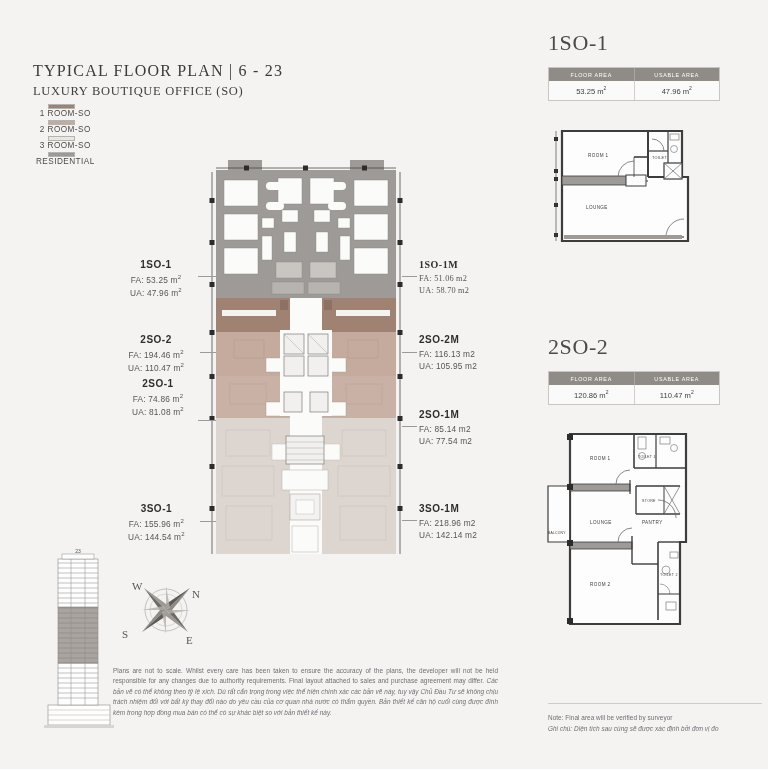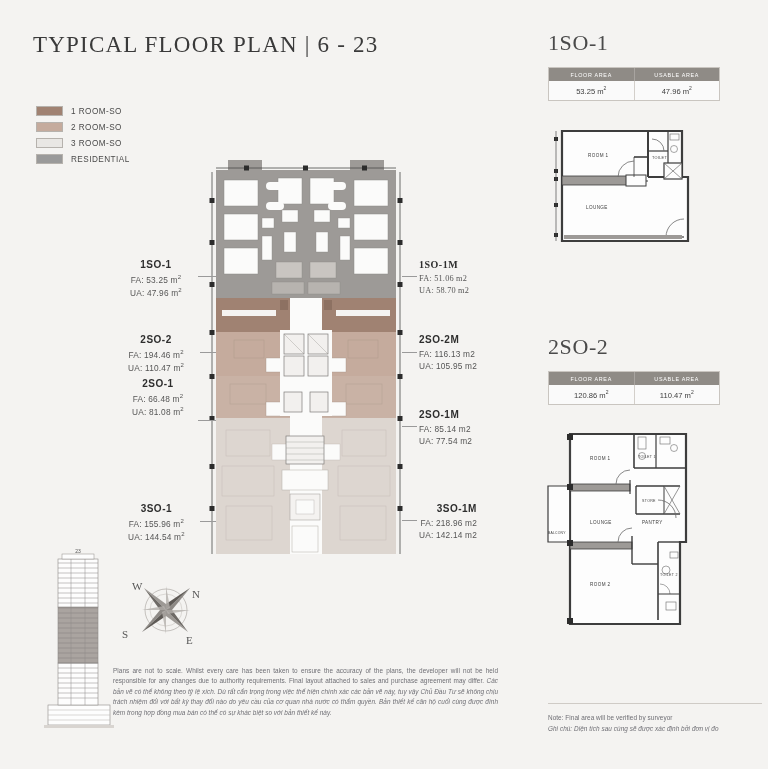--- a/index.html
+++ b/index.html
@@ -8,32 +8,32 @@
     background: #f4f3f1;
     font-family: "Liberation Sans", sans-serif;
     overflow: hidden;
   }
   .page { position: relative; width: 768px; height: 769px; background: #f4f3f1; }
 
   
   .title-block { position: absolute; left: 33px; top: 32px; }
   .main-title {
     font-family: "Liberation Serif", serif;
-    font-size: 23px; letter-spacing: 1.2px; color: #3a3a3a;
-    font-weight: 400; white-space: nowrap;
+    font-size: 16px; letter-spacing: 1.2px; color: #3a3a3a;
+    font-weight: 400; white-space: nowrap; margin-top: 30px;
   }
   .sub-title {
     font-family: "Liberation Serif", serif;
     font-size: 12.5px; letter-spacing: 0.7px; color: #3f3f3f;
     margin-top: 4px; white-space: nowrap;
   }
 
   
   .legend { position: absolute; left: 36px; top: 104px; }
-  .legend-row { display: flex; align-items: center; height: 14px; margin-bottom: 2px; }
+  .legend-row { display: flex; align-items: center; height: 14px; margin-bottom: 2px; flex-direction: column; }
   .legend-swatch { width: 27px; height: 10px; border: 1px solid #b6b2ad; margin-right: 8px; }
   .legend-label { font-size: 8.2px; letter-spacing: 0.45px; color: #4a4a4a; white-space: nowrap; }
 
   
   .plan-wrap { position: absolute; left: 204px; top: 158px; width: 204px; height: 404px; }
   .plan-svg { display: block; }
 
   
   .callout { position: absolute; white-space: nowrap; }
   .callout .code {
@@ -94,20 +94,21 @@
   }
   .note .vi { font-style: italic; }
 </style>
 </head>
 <body>
 
 <div class="page">
 
   <div class="title-block">
     <div class="main-title">TYPICAL FLOOR PLAN  |  6 - 23</div>
+    <div class="sub-title">LUXURY BOUTIQUE OFFICE (SO)</div>
   </div>
 
   <div class="legend">
     <div class="legend-row">
       <span class="legend-swatch" style="background:#a08272"></span>
       <span class="legend-label">1 ROOM-SO</span>
     </div>
     <div class="legend-row">
       <span class="legend-swatch" style="background:#c5ab9d"></span>
       <span class="legend-label">2 ROOM-SO</span>
@@ -271,21 +272,21 @@
 
   <div class="callout left" style="left:128px; top:334px;">
     <div class="code">2SO-2</div>
     <div class="ln"><span>FA: 194.46 m</span><sup>2</sup></div>
     <div class="ln"><span>UA: 110.47 m</span><sup>2</sup></div>
   </div>
   <div class="leader" style="left:200px; top:352px; width:16px;"></div>
 
   <div class="callout left" style="left:132px; top:378px;">
     <div class="code">2SO-1</div>
-    <div class="ln"><span>FA: 66.48 m</span><sup>2</sup></div>
+    <div class="ln"><span>FA: 74.86 m</span><sup>2</sup></div>
     <div class="ln"><span>UA: 81.08 m</span><sup>2</sup></div>
   </div>
   <div class="leader" style="left:198px; top:420px; width:18px;"></div>
 
   <div class="callout left" style="left:128px; top:503px;">
     <div class="code">3SO-1</div>
     <div class="ln"><span>FA: 155.96 m</span><sup>2</sup></div>
     <div class="ln"><span>UA: 144.54 m</span><sup>2</sup></div>
   </div>
   <div class="leader" style="left:200px; top:521px; width:16px;"></div>
@@ -304,21 +305,21 @@
   </div>
   <div class="leader" style="left:402px; top:352px; width:15px;"></div>
 
   <div class="callout right" style="left:419px; top:409px;">
     <div class="code">2SO-1M</div>
     <div class="ln">FA: 85.14 m2</div>
     <div class="ln">UA: 77.54 m2</div>
   </div>
   <div class="leader" style="left:402px; top:426px; width:15px;"></div>
 
-  <div class="callout right" style="left:419px; top:503px;text-align:right;">
+  <div class="callout right" style="left:419px; top:503px;">
     <div class="code">3SO-1M</div>
     <div class="ln">FA: 218.96 m2</div>
     <div class="ln">UA: 142.14 m2</div>
   </div>
   <div class="leader" style="left:402px; top:520px; width:15px;"></div>
 
   <div class="tower">
     <svg width="78" height="185" viewBox="0 0 78 185">
 
       <rect x="6" y="160" width="62" height="20" fill="#fdfdfd" stroke="#8e8b88" stroke-width="0.6"></rect>

